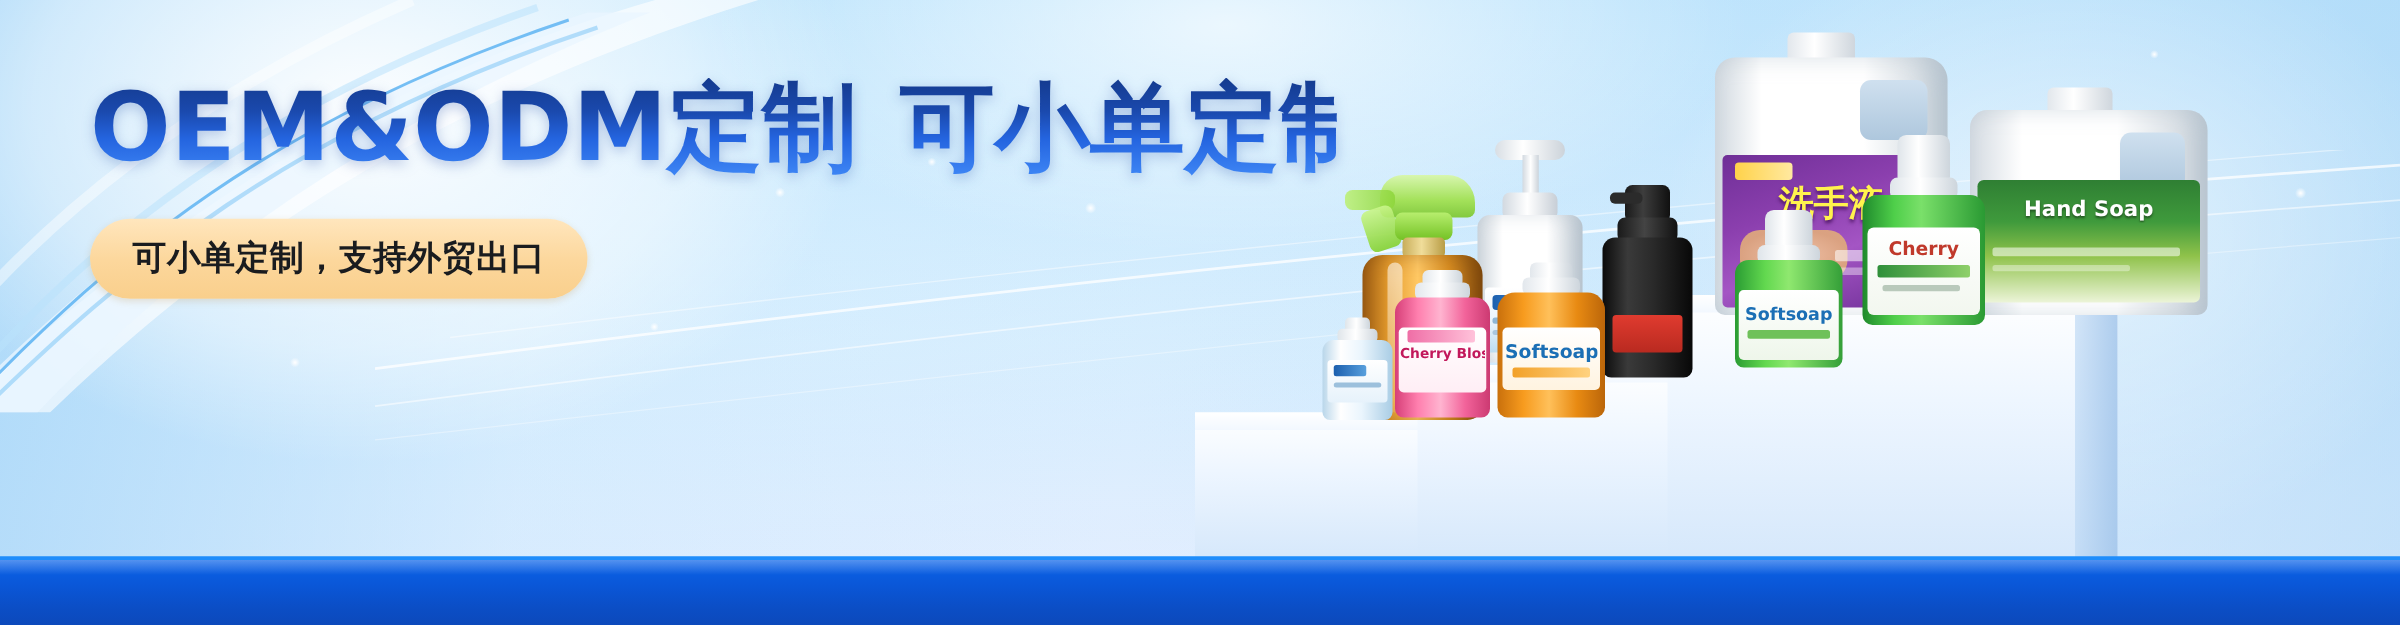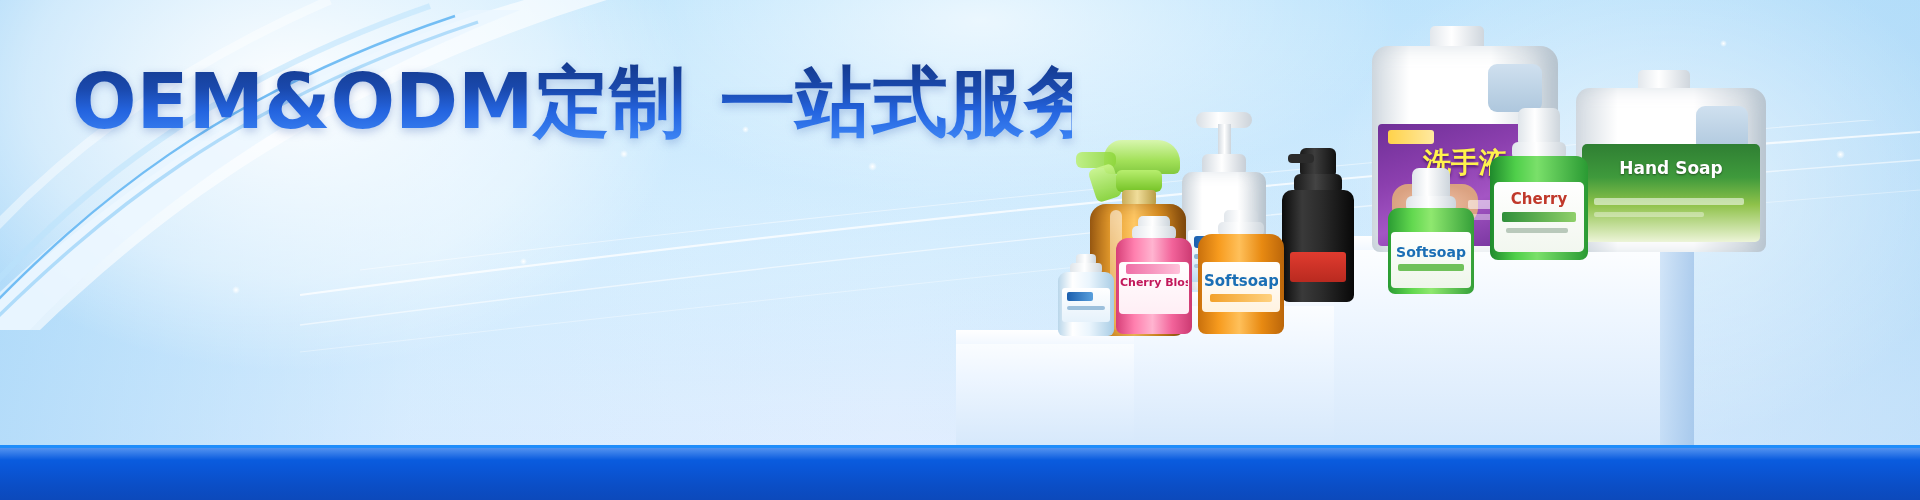--- a/index.html
+++ b/index.html
@@ -343,22 +343,23 @@
       <div style="position:absolute;left:4px;top:34px;width:48px;height:34px;border-radius:3px;
                   background:linear-gradient(180deg,#ffffff,#e6f2fb);"></div>
       <div style="position:absolute;left:9px;top:38px;width:26px;height:9px;border-radius:2px;
                   background:linear-gradient(90deg,#1b5fae,#59a0dd);"></div>
       <div style="position:absolute;left:9px;top:52px;width:38px;height:4px;border-radius:2px;background:#9cc0dc;"></div>
     </div>
 
   </div>
 
   <div class="copy">
-    <div class="headline"><span>OEM&amp;ODM定制</span><span class="gap"></span><span>一站式服务</span></div>
-
-
+    <div class="headline"><span>OEM&amp;ODM定制</span><span class="gap"></span><span>可小单定制</span></div>
+
+
+    <div class="pill">可小单定制，支持外贸出口</div>
   </div>
 
   <div class="footbar">
     <div class="sheen"></div>
   </div>
 
 </div>
 
 </body></html>

